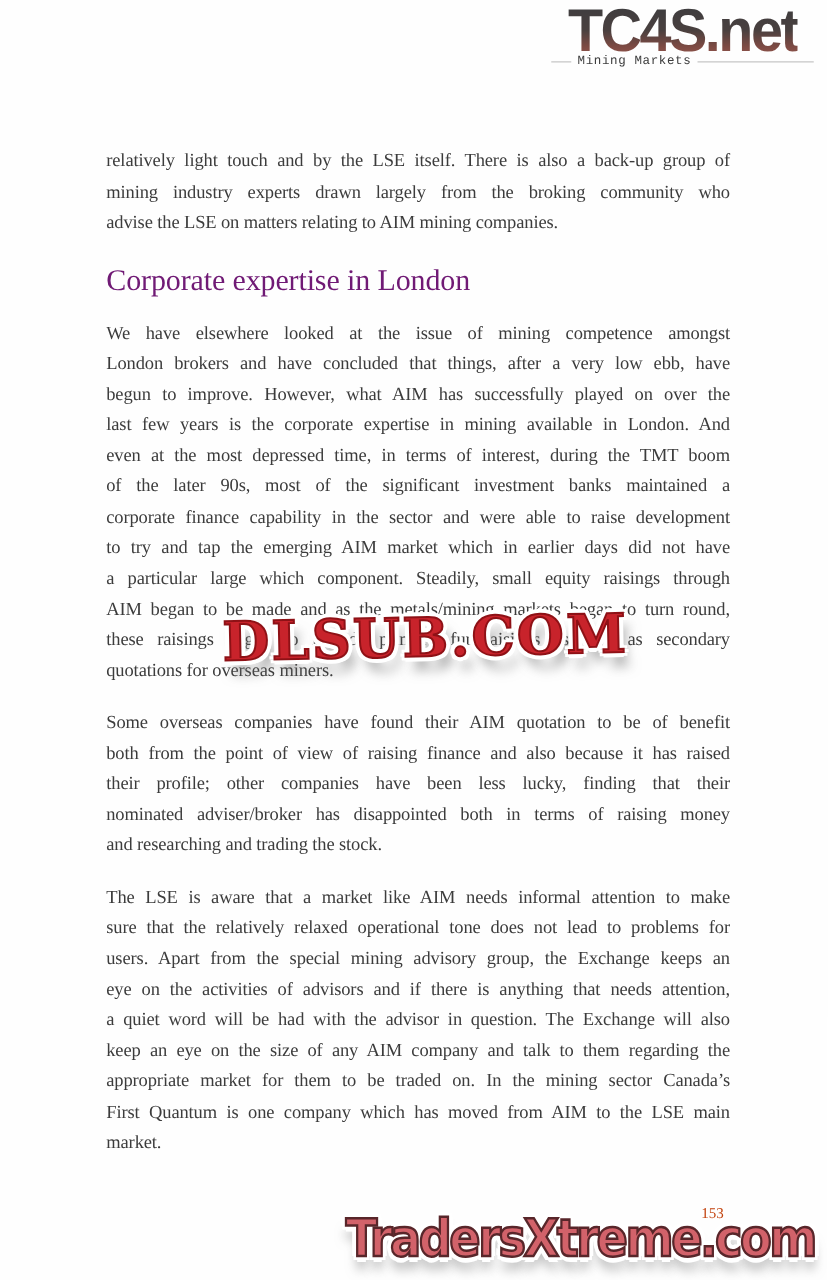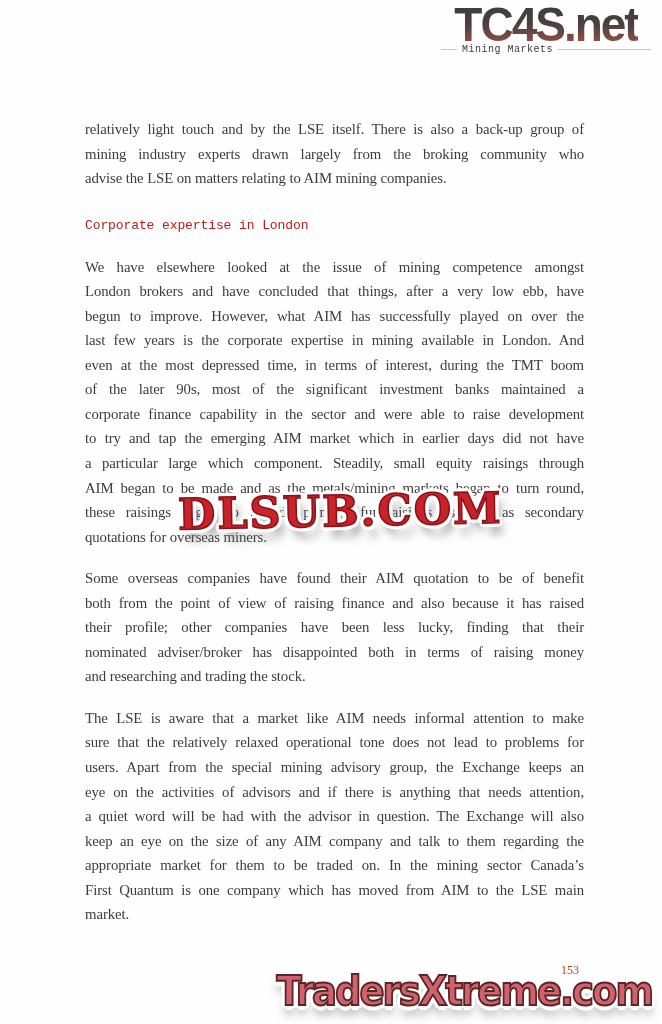--- a/index.html
+++ b/index.html
@@ -54,24 +54,24 @@
   }
   .para{margin:17px 0 12px 0;}
   .para .line{
     text-align:justify;
     text-align-last:justify;
     white-space:nowrap;
     height:24.55px;overflow:visible;
   }
   .para .line.last{text-align-last:left;}
   .heading{
-    font-family:Liberation Mono, monospace;
+    font-family:Liberation Serif, serif;
     font-weight:400;
-    font-size:13px;line-height:19px;
-    color:#b91c1c;
+    font-size:24px;line-height:19px;
+    color:#701a75;
     margin:25px 0 20px 0;
   }
 
   
   .watermark{
     position:absolute;left:178px;top:486px;
     transform:rotate(-1.2deg);
     font-family:"DejaVu Serif", serif;
     font-weight:bold;
     font-size:43px;line-height:50px;

